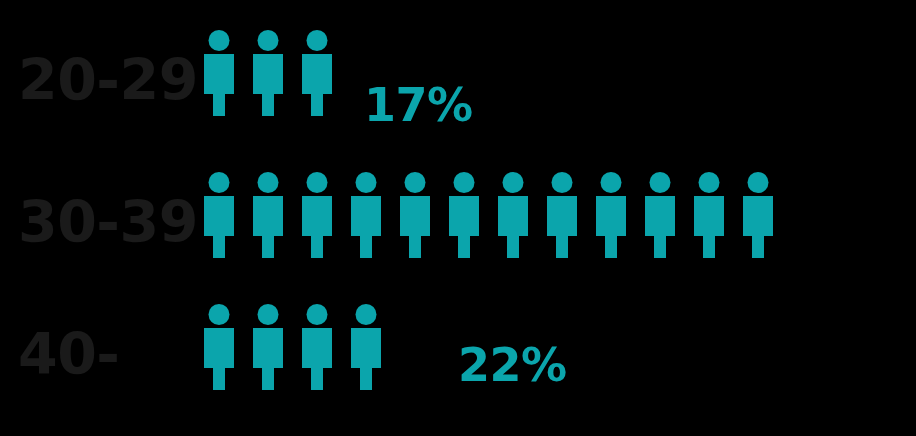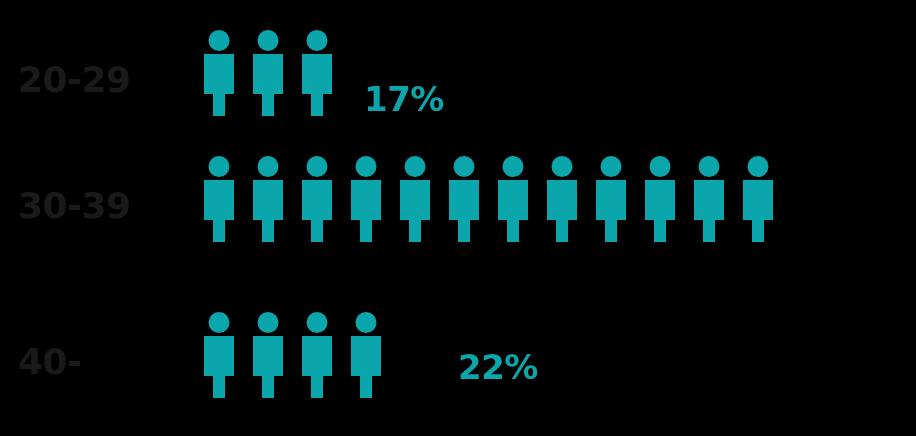--- a/index.html
+++ b/index.html
@@ -24,29 +24,29 @@
   .chart-row {
     position: absolute;
     left: 0;
     width: 916px;
     height: 100px;
     display: flex;
     align-items: center;
   }
 
   #row-0 { top: 30px; }
-  #row-1 { top: 156px; }
-  #row-2 { top: 312px; }
+  #row-1 { top: 172px; }
+  #row-2 { top: 304px; }
 
   .row-label {
     position: absolute;
     left: 18px;
     width: 160px;
     text-align: left;
-    font-size: 36px;
+    font-size: 57px;
     font-weight: bold;
     letter-spacing: -0.5px;
     color: #1a1a1a;
     line-height: 1;
     white-space: nowrap;
   }
 
   .icon-group {
     position: absolute;
     left: 204px;
@@ -59,21 +59,21 @@
   .person-icon {
     width: 30px;
     height: 86px;
     margin-right: 19px;
     display: block;
     flex: 0 0 auto;
   }
 
   .row-value {
     position: absolute;
-    font-size: 34px;
+    font-size: 46px;
     font-weight: bold;
     letter-spacing: -0.5px;
     color: #0BA5AC;
     line-height: 1;
     white-space: nowrap;
   }
 
   #value-0 { left: 364px; top: 52px; }
   #value-1 { left: 791px; top: 35px; }
   #value-2 { left: 411px; top: 38px; margin-left: 47px; }

